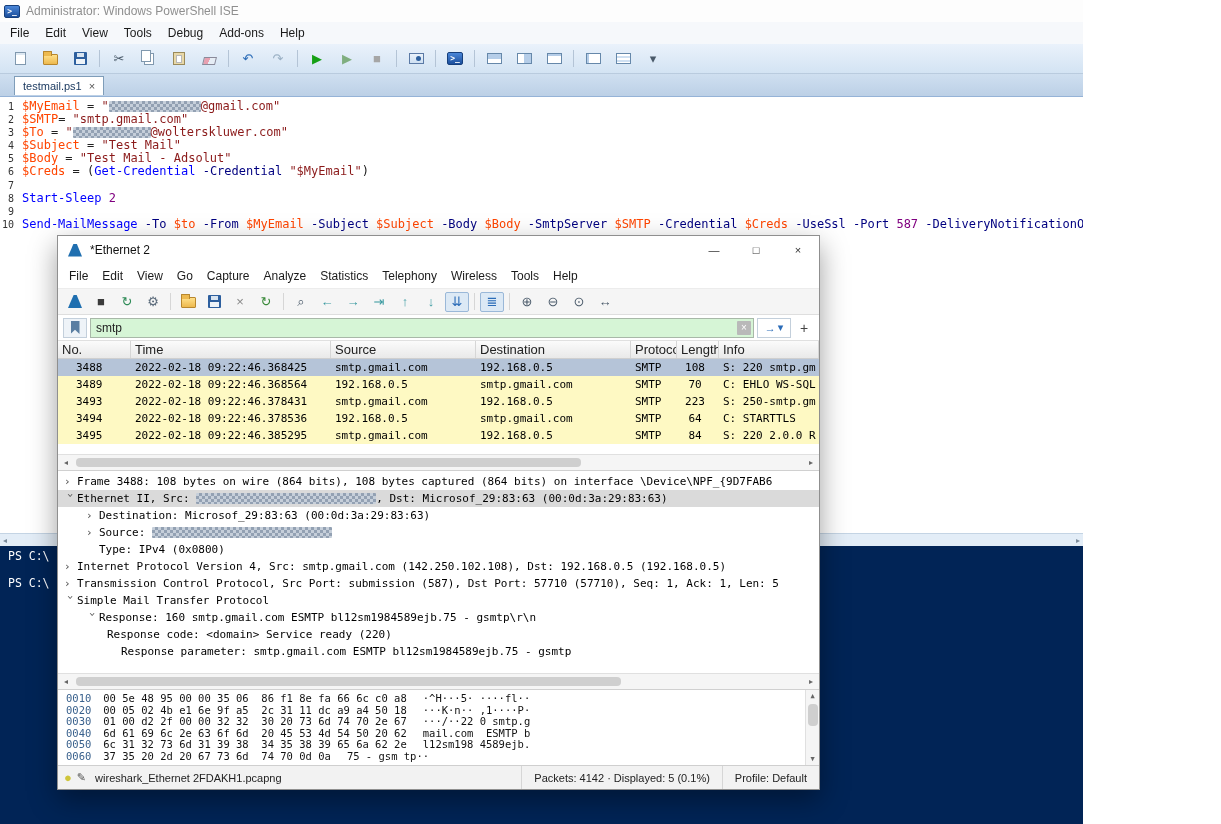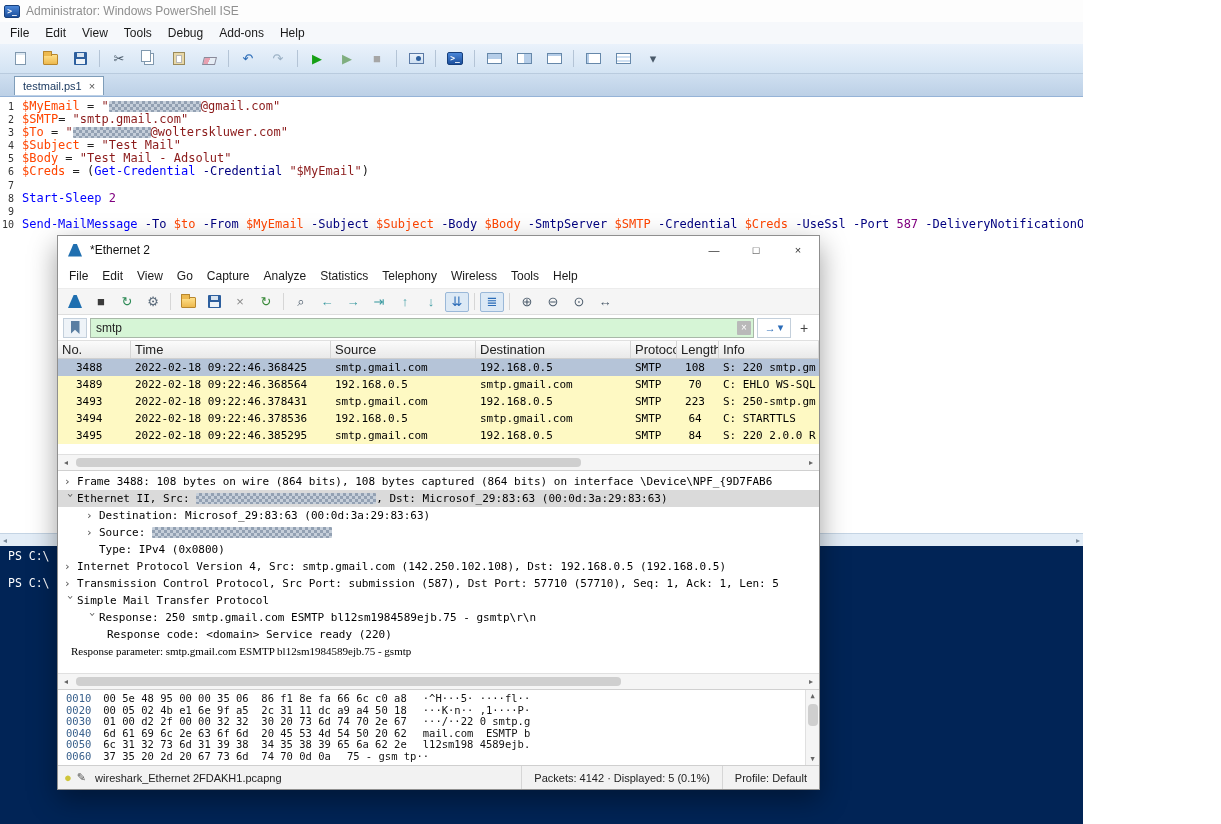--- a/index.html
+++ b/index.html
@@ -389,23 +389,23 @@
     </div>
     <div class="ws-details" id="ws-details">
         <div class="drow" style="padding-left: 6px;"><span class="exp">›</span><span class="dtext">Frame 3488: 108 bytes on wire (864 bits), 108 bytes captured (864 bits) on interface \Device\NPF_{9D7FAB6</span></div>
         <div class="drow dsel" style="padding-left: 6px;"><span class="exp down">›</span><span class="dtext">Ethernet II, Src: </span><span class="redact" style="width: 180px;"></span><span class="dtext">, Dst: Microsof_29:83:63 (00:0d:3a:29:83:63)</span></div>
         <div class="drow" style="padding-left: 28px;"><span class="exp">›</span><span class="dtext">Destination: Microsof_29:83:63 (00:0d:3a:29:83:63)</span></div>
         <div class="drow" style="padding-left: 28px;"><span class="exp">›</span><span class="dtext">Source: </span><span class="redact" style="width: 180px;"></span></div>
         <div class="drow" style="padding-left: 28px;"><span class="exp"></span><span class="dtext">Type: IPv4 (0x0800)</span></div>
         <div class="drow" style="padding-left: 6px;"><span class="exp">›</span><span class="dtext">Internet Protocol Version 4, Src: smtp.gmail.com (142.250.102.108), Dst: 192.168.0.5 (192.168.0.5)</span></div>
         <div class="drow" style="padding-left: 6px;"><span class="exp">›</span><span class="dtext">Transmission Control Protocol, Src Port: submission (587), Dst Port: 57710 (57710), Seq: 1, Ack: 1, Len: 5</span></div>
         <div class="drow" style="padding-left: 6px;"><span class="exp down">›</span><span class="dtext">Simple Mail Transfer Protocol</span></div>
-        <div class="drow" style="padding-left: 28px;"><span class="exp down">›</span><span class="dtext">Response: 250 smtp.gmail.com ESMTP bl12sm1984589ejb.75 - gsmtp\r\n</span></div>
+        <div class="drow" style="padding-left: 28px;"><span class="exp down">›</span><span class="dtext">Response: 160 smtp.gmail.com ESMTP bl12sm1984589ejb.75 - gsmtp\r\n</span></div>
         <div class="drow" style="padding-left: 36px;"><span class="exp"></span><span class="dtext">Response code: &lt;domain&gt; Service ready (220)</span></div>
-        <div class="drow" style=" font-family: Liberation Serif, serif;"><span class="exp"></span><span class="dtext">Response parameter: smtp.gmail.com ESMTP bl12sm1984589ejb.75 - gsmtp</span></div>
+        <div class="drow" style="padding-left: 50px;"><span class="exp"></span><span class="dtext">Response parameter: smtp.gmail.com ESMTP bl12sm1984589ejb.75 - gsmtp</span></div>
       </div>
     <div class="hscroll">
       <span class="hs-arrow" style="left:0">◂</span>
       <span class="hs-thumb" style="left:18px;width:545px"></span>
       <span class="hs-arrow" style="right:0">▸</span>
     </div>
     <div class="ws-hex" id="ws-hex">
       <div class="vscroll">
         <span>▲</span>
         <span class="vs-thumb"></span>

